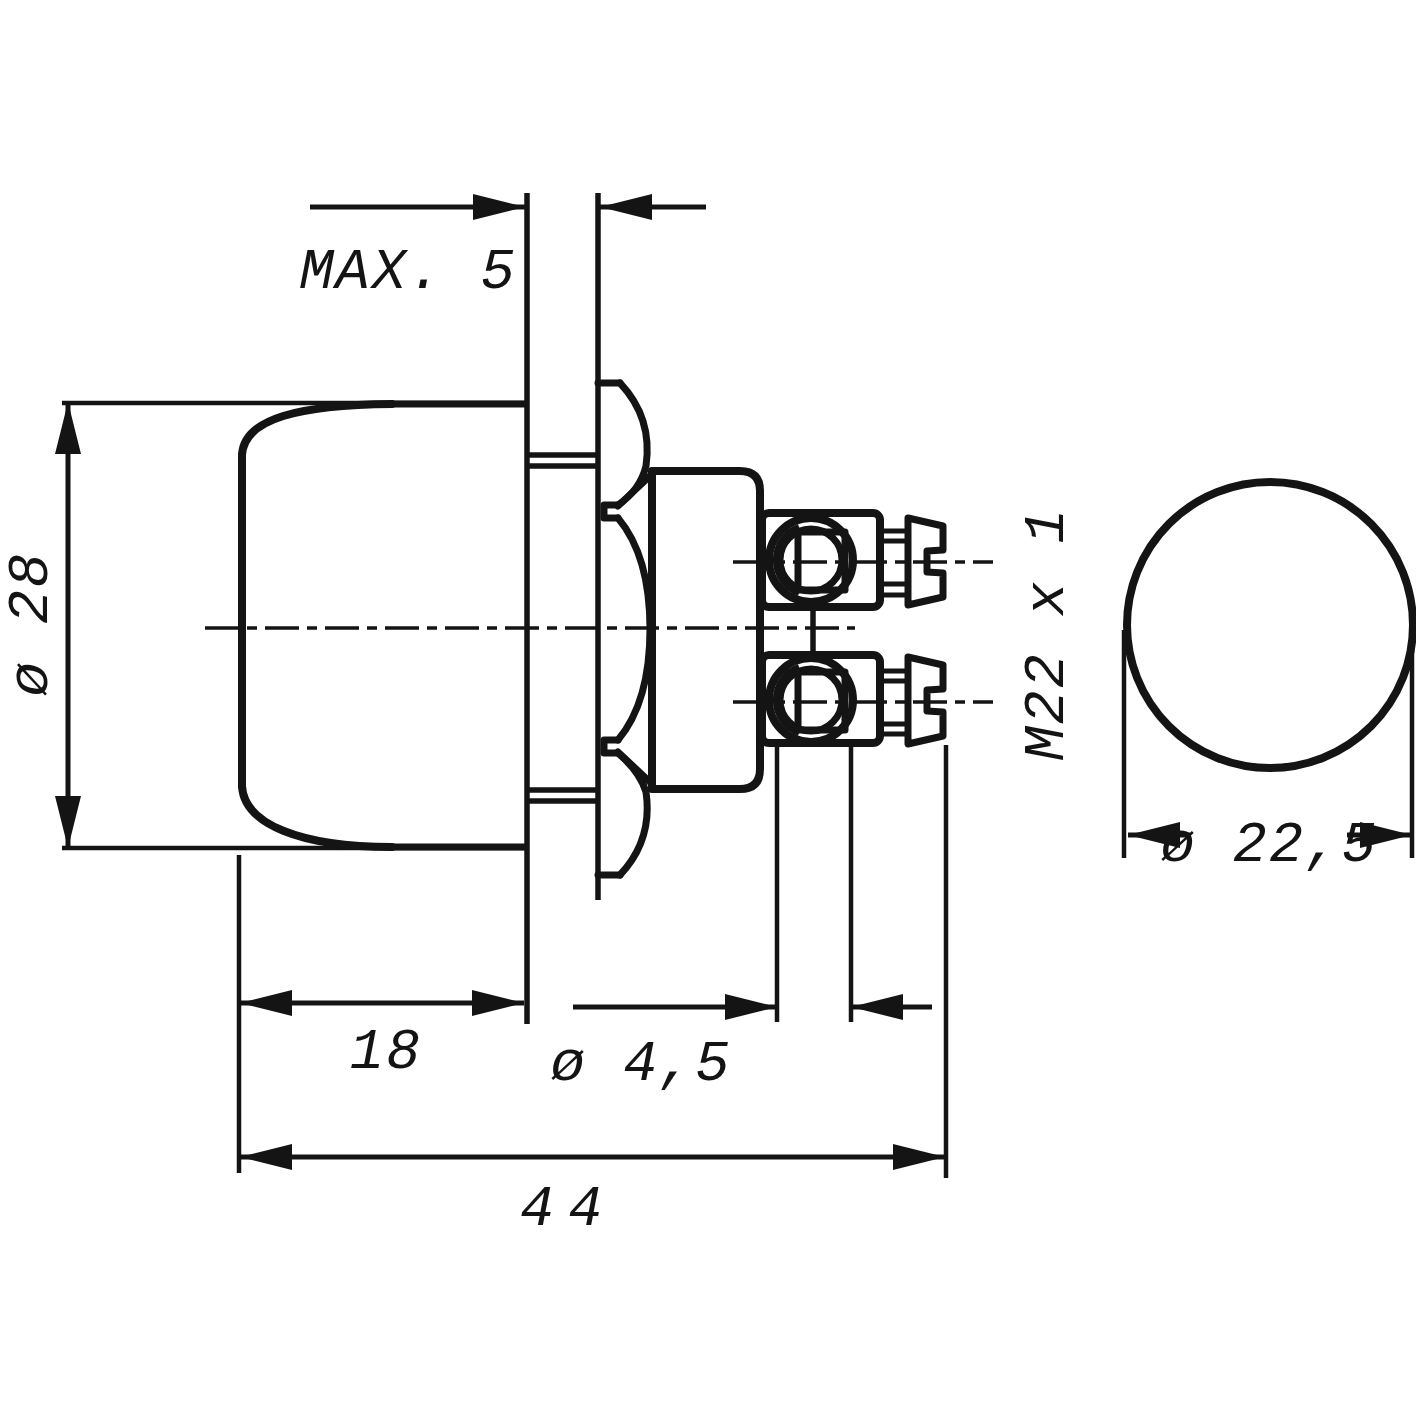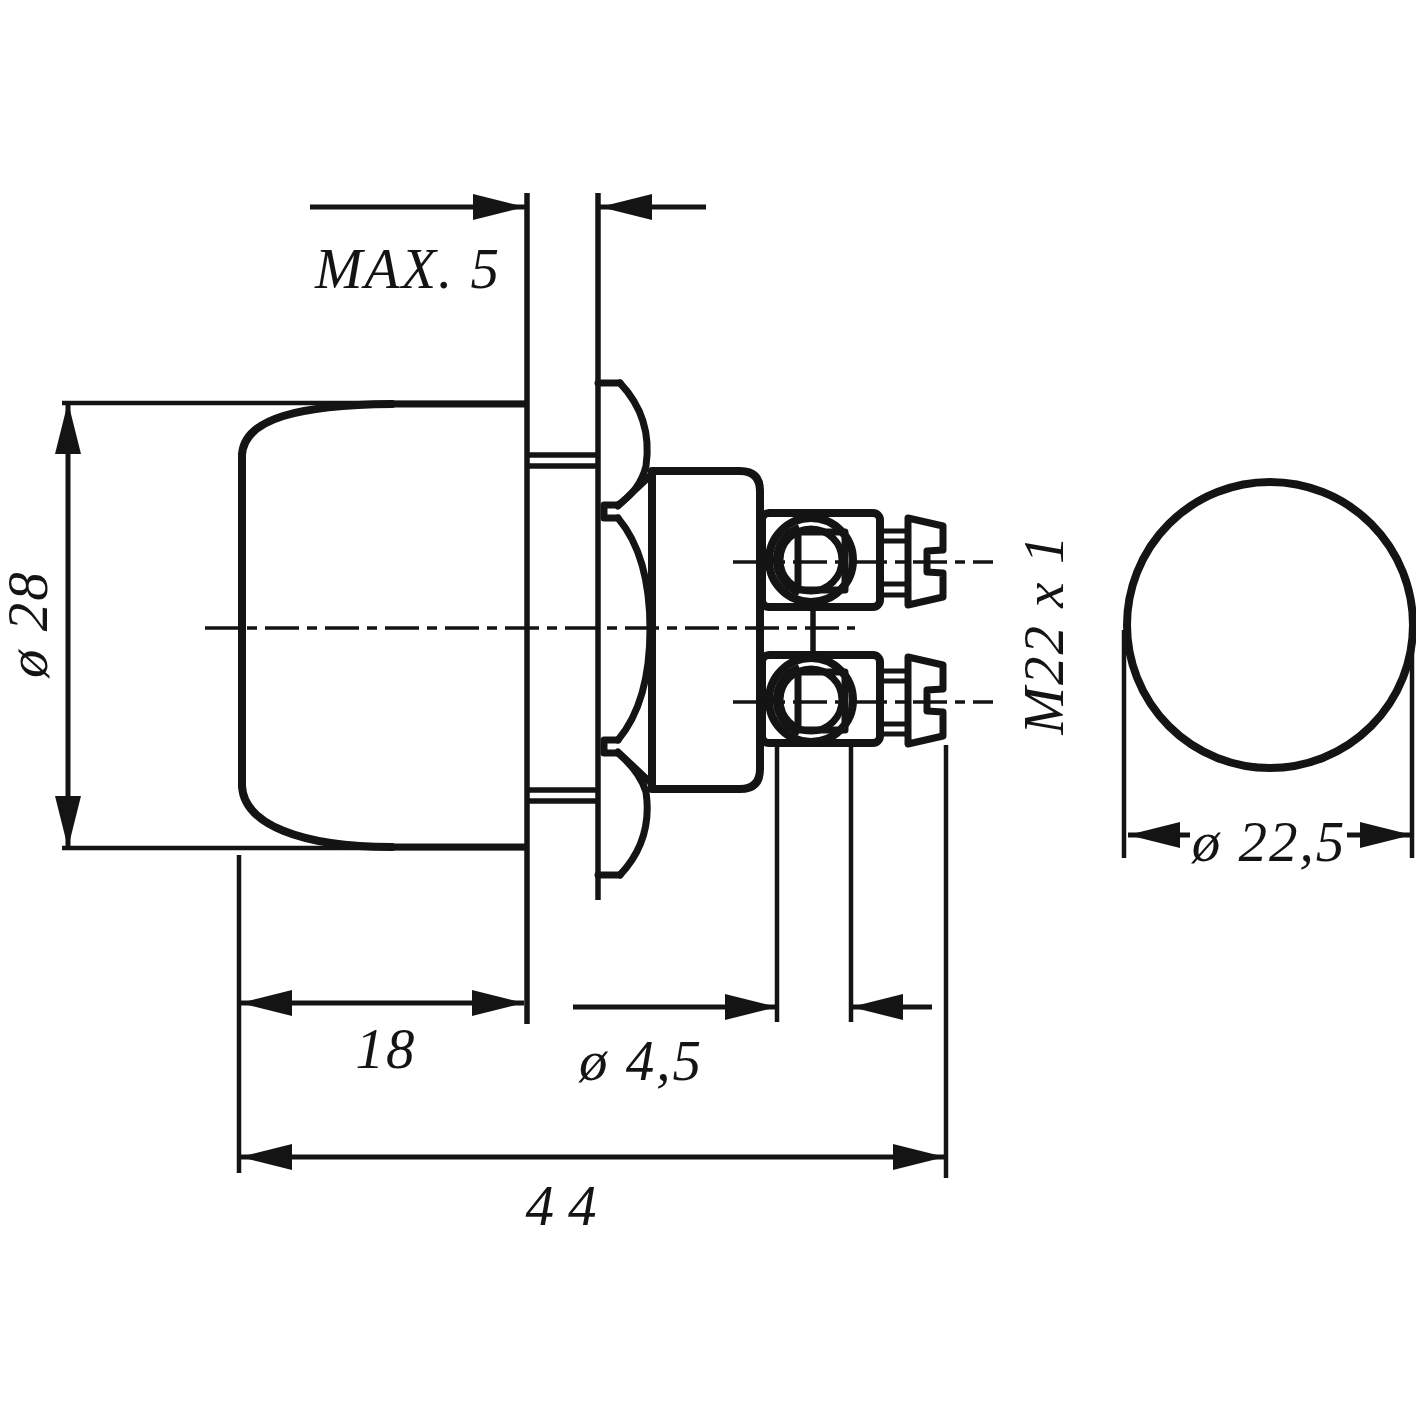--- a/index.html
+++ b/index.html
@@ -1,18 +1,18 @@
 <!DOCTYPE html>
 <html><head>
 <meta charset="utf-8">
 <style>
   html,body{margin:0;padding:0;background:#e8e8e8;}
   .sheet{
     position:relative;width:1416px;height:1416px;background:#ffffff;
-    font-family:Liberation Serif, serif;overflow:hidden;
+    font-family:Liberation Mono, monospace;overflow:hidden;
   }
   svg{position:absolute;left:0;top:0;}
   .outline{fill:none;stroke:#141414;stroke-width:8;stroke-linecap:round;stroke-linejoin:round;}
   .outline-mid{fill:none;stroke:#141414;stroke-width:7;stroke-linecap:round;stroke-linejoin:round;}
   .panel{fill:none;stroke:#141414;stroke-width:5.5;stroke-linecap:butt;}
   .dim{fill:none;stroke:#141414;stroke-width:5;stroke-linecap:butt;}
   .ext{fill:none;stroke:#141414;stroke-width:4.5;stroke-linecap:butt;}
   .cl{fill:none;stroke:#141414;stroke-width:3.5;stroke-dasharray:34 8 10 8;stroke-linecap:butt;}
   .ah{fill:#141414;stroke:none;}
   text{fill:#141414;font-style:italic;font-size:57px;letter-spacing:2px;}

